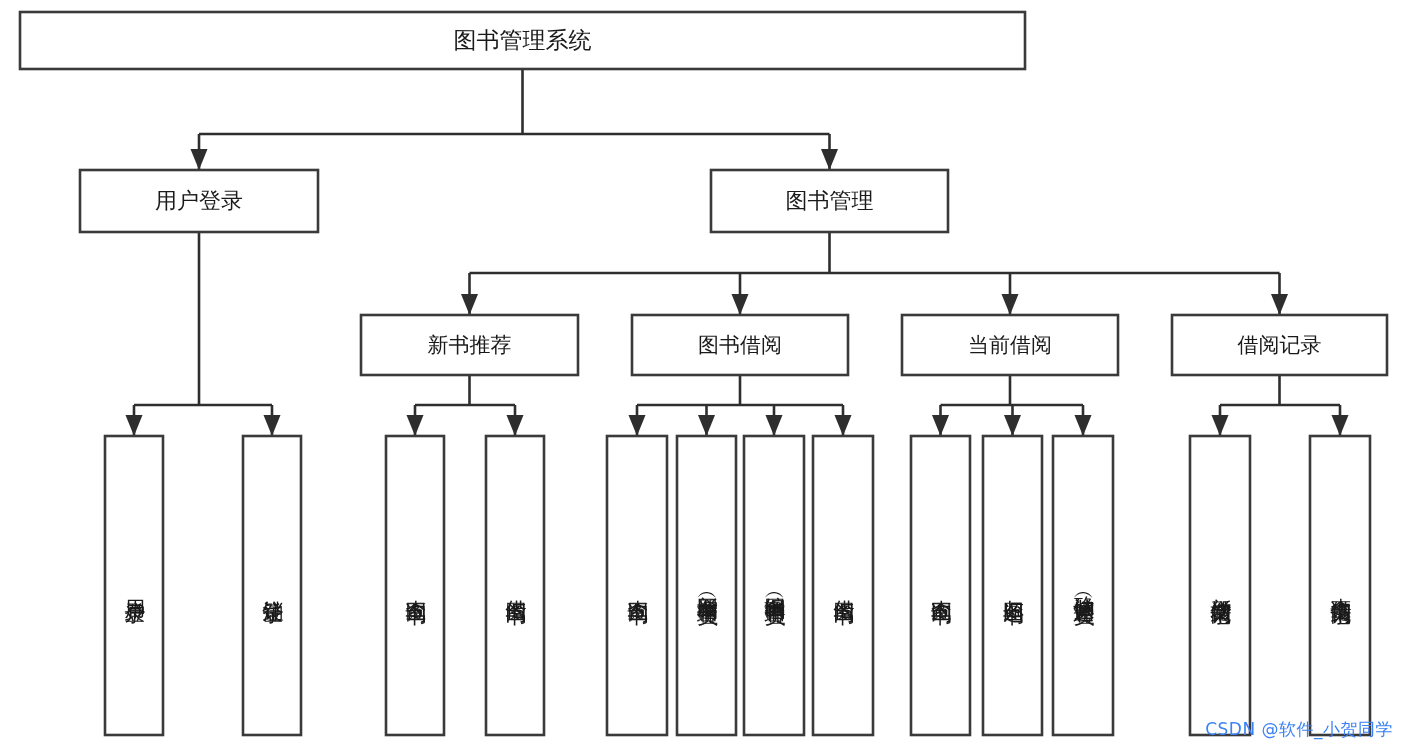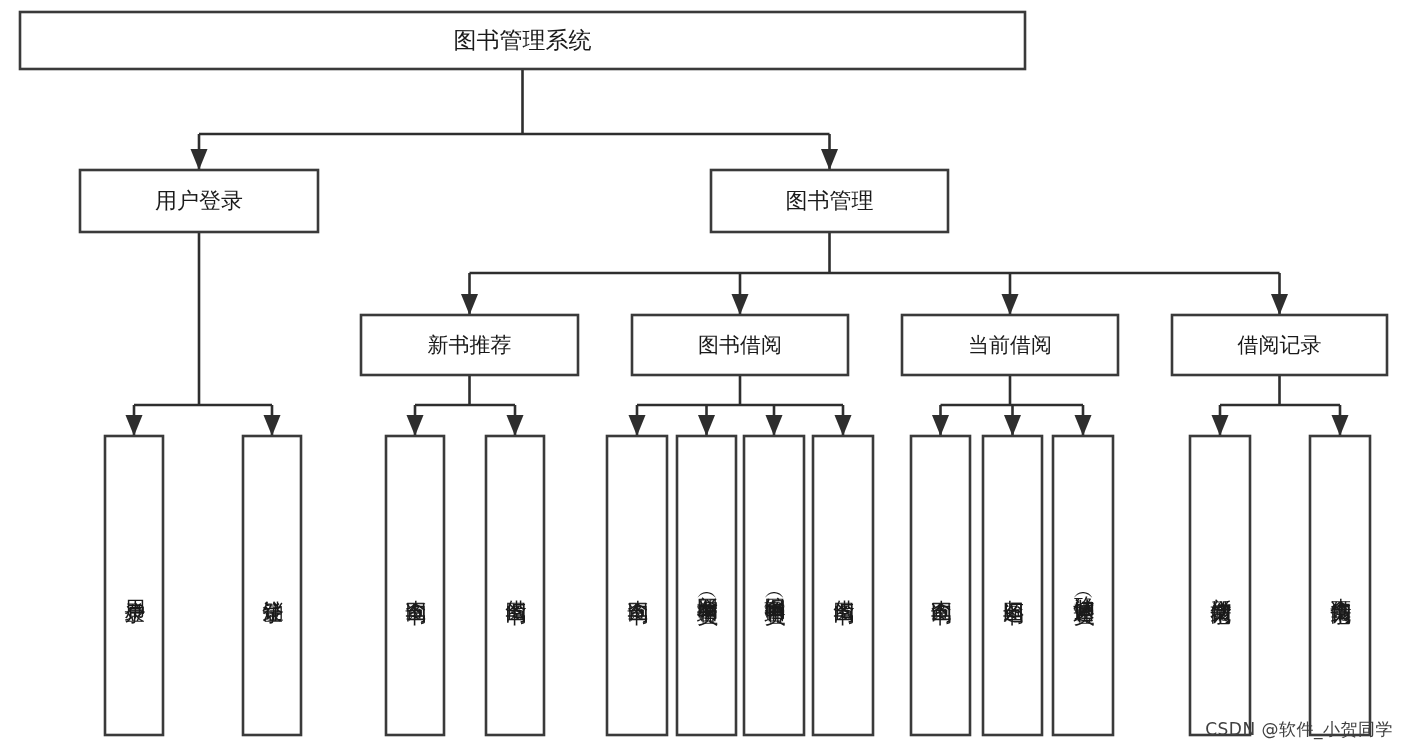--- a/index.html
+++ b/index.html
@@ -65,21 +65,21 @@
   .arrowhead {
     fill: #2e2e2e;
     stroke: none;
   }
   #watermark {
     position: absolute;
     right: 12px;
     bottom: 6px;
     font-family: "DejaVu Sans", "Liberation Sans", sans-serif;
     font-size: 17px;
-    color: #404040;
+    color: #3b82f6;
     letter-spacing: 0.5px;
     white-space: nowrap;
   }
 </style>
 </head>
 <body>
 
 <div id="diagram-root">
   <svg id="flow" viewBox="0 0 1405 747">
     <g id="connectors-layer">

